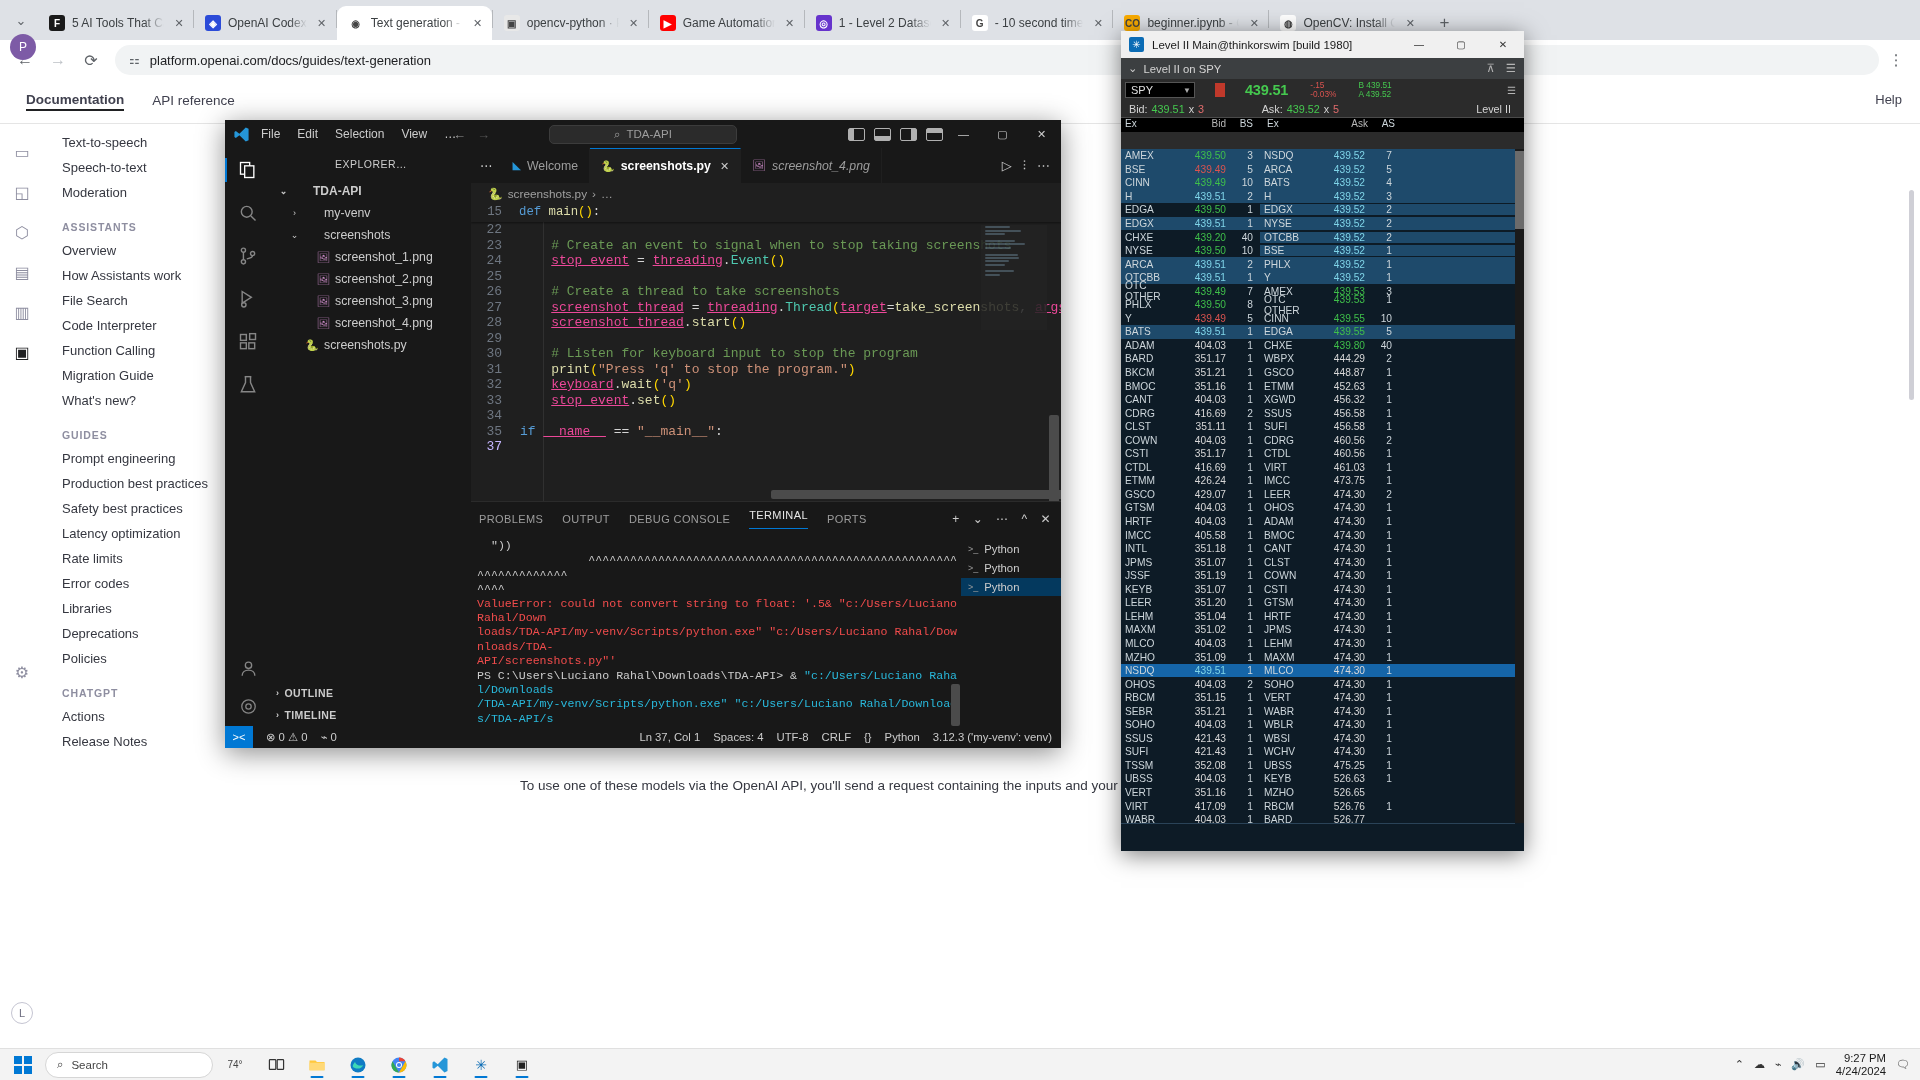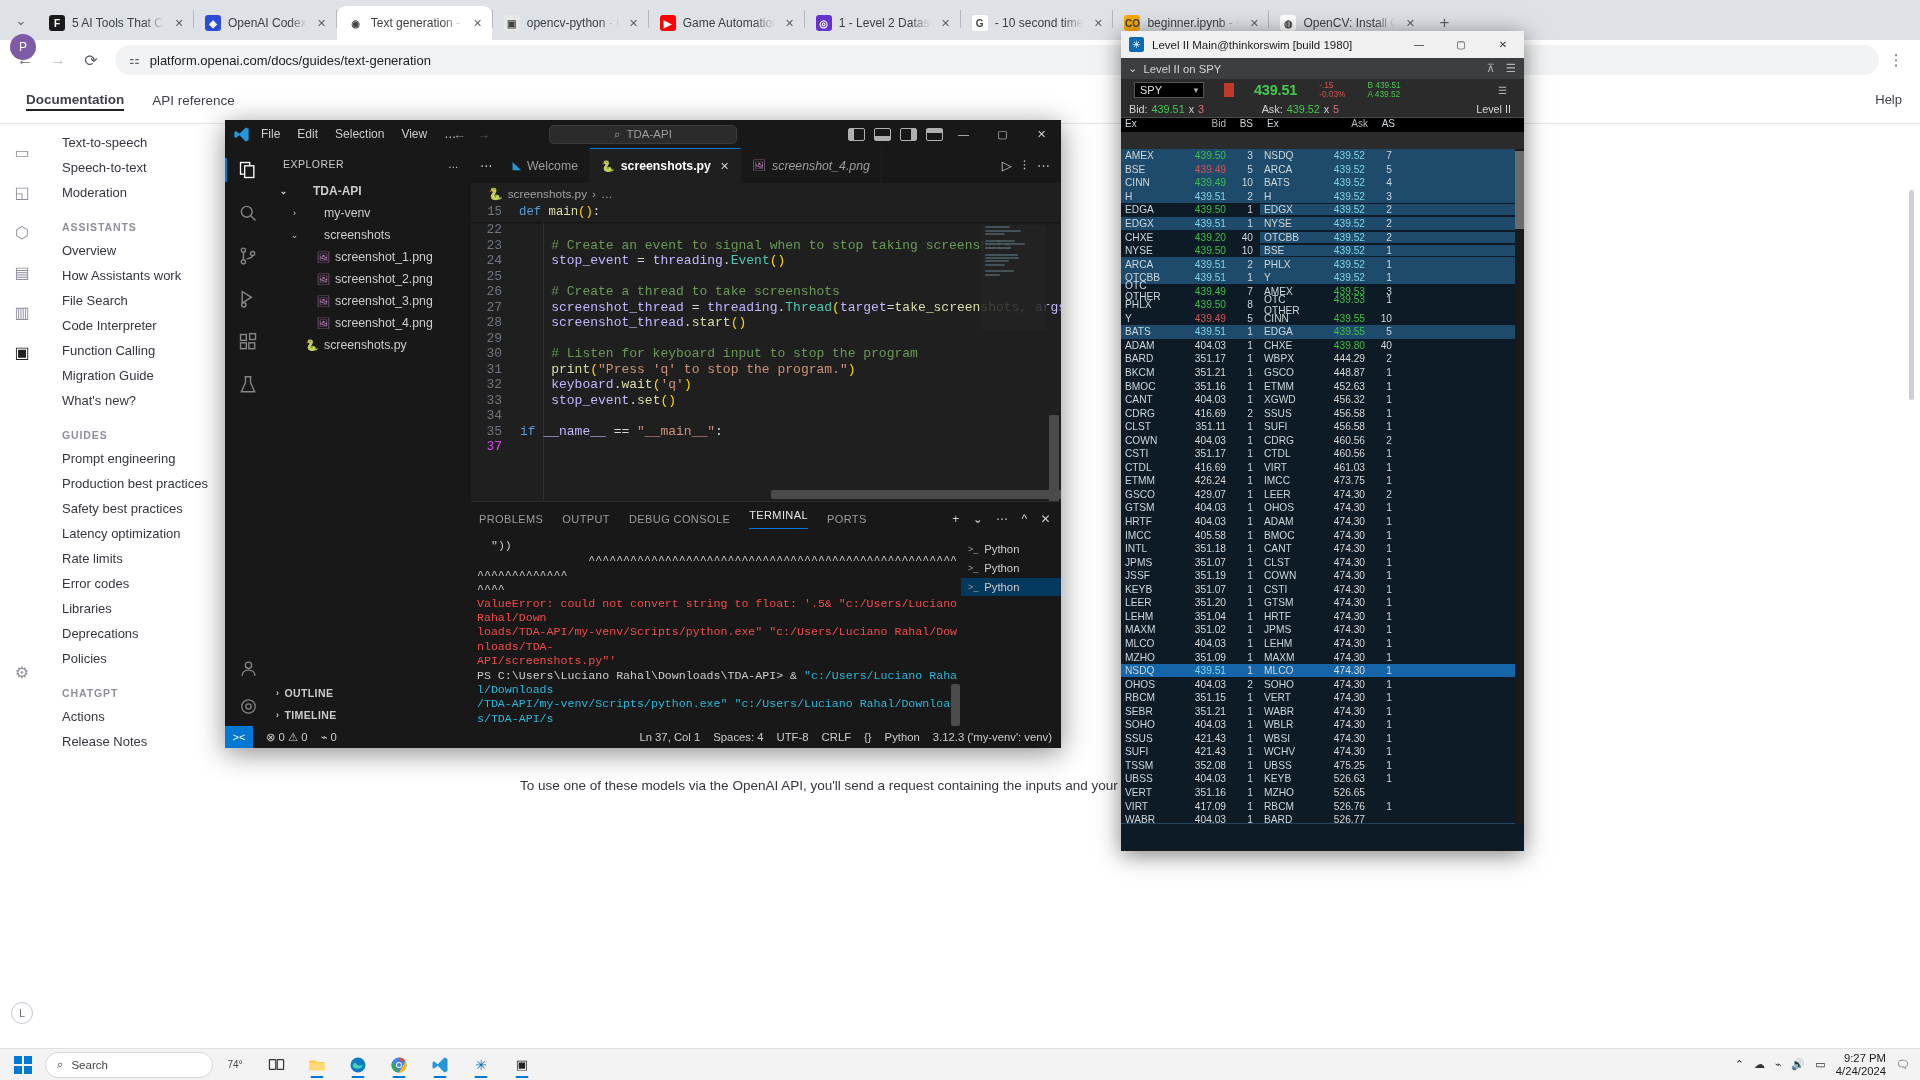--- a/index.html
+++ b/index.html
@@ -106,21 +106,21 @@
     align-items:center; padding-top:10px; gap:19px; position:relative; }
   .actIcon { width:24px; height:24px; display:flex; align-items:center; justify-content:center;
     color:#868686; }
   .actIcon.act { color:#fff; }
   .actIcon.act::before { content:""; position:absolute; left:0; width:2px; height:24px;
     background:#0078d4; }
   #actBottom { position:absolute; bottom:8px; display:flex; flex-direction:column; gap:14px; }
 
   #explorer { width:200px; background:#181818; display:flex; flex-direction:column;
     font-size:12.3px; }
-  #expHead { height:32px; display:flex; align-items:center; justify-content:space-between;
+  #expHead { height:32px; display:flex; align-items:center; justify-content:center;
     padding:0 12px; font-size:10.5px; letter-spacing:.5px; color:#cccccc; }
   .treeRow { height:22px; display:flex; align-items:center; gap:4px; color:#cccccc;
     padding-left:8px; white-space:nowrap; }
   .chev { width:13px; color:#cccccc; font-size:9px; display:flex; justify-content:center; }
   .fileIcon { width:15px; display:flex; align-items:center; justify-content:center; font-size:11px; }
   .treeRow.bold { font-weight:bold; font-size:12px; }
   #expFoot { margin-top:auto; }
   .expSect { height:22px; display:flex; align-items:center; gap:5px; padding-left:5px;
     font-size:10.5px; font-weight:bold; color:#ccc; letter-spacing:.4px; }
 
@@ -134,27 +134,27 @@
     color:#ccc; font-size:13px; }
   #breadcrumb { height:22px; display:flex; align-items:center; gap:5px; padding-left:17px;
     font-size:11.8px; color:#a0a0a0; }
 
   #codeWrap { position:relative; flex:1; overflow:hidden; background:#1f1f1f; }
   #stickyLine { position:absolute; left:0; right:0; top:0; height:17px; background:#1f1f1f;
     z-index:4; display:flex; font-family:"Liberation Mono", monospace; font-size:12.3px;
     box-shadow:0 1px 2px rgba(0,0,0,.45); }
   .ln { width:48px; text-align:right; padding-right:17px; color:#6e7681; flex:none;
     font-family:"Liberation Mono", monospace; }
-  .ln.cur { color:#d946ef;font-family:Liberation Mono, monospace; }
+  .ln.cur { color:#c4b5fd;font-family:Liberation Mono, monospace; }
   #codeLines { position:absolute; left:0; right:0; top:17px; bottom:0;
     font-family:"Liberation Mono", monospace; font-size:13px; line-height:15.5px; }
   .cl { display:flex; height:15.5px; white-space:pre; }
   .cl .txt { padding-left:1px; }
   .kw { color:#569cd6; } .fn { color:#dcdcaa; } .cm { color:#6a9955; }
-  .st { color:#ce9178; } .pn { color:#d4d4d4; } .vr { color:#c4b5fd; }
+  .st { color:#ce9178; } .pn { color:#d4d4d4; } .vr { color:#ec4899;text-decoration:underline; }
   .cls2 { color:#4ec9b0;font-family:Liberation Mono, monospace; } .par { color:#ffd700; }
   #guide { position:absolute; left:72px; top:17px; bottom:0; width:1px; background:#303030; }
   #minimap { position:absolute; right:14px; top:20px; width:66px; height:105px;
     background:#232323; opacity:.85; }
   .mmLine { height:2px; margin:1.4px 4px; background:#4b5a64; border-radius:1px; }
   #vScroll { position:absolute; right:2px; top:210px; width:10px; height:92px;
     background:#4b4b4b; border-radius:2px; }
   #hScroll { position:absolute; left:300px; bottom:2px; width:345px; height:9px;
     background:#4b4b4b; border-radius:2px; }
 
@@ -190,21 +190,21 @@
   #l2Title { height:27px; background:#f0f0f0; display:flex; align-items:center; gap:8px;
     padding-left:8px; color:#1a1a1a; font-size:11.5px; }
   #l2Logo { width:15px; height:15px; background:#0b6cb5; border-radius:2px;
     display:flex; align-items:center; justify-content:center; color:#fff; font-size:10px; }
   #l2WinBtns { margin-left:auto; display:flex; }
   .l2wb { width:42px; height:27px; display:flex; align-items:center; justify-content:center;
     font-size:10px; color:#333; }
   #l2Sub { height:21px; background:#3c3f41; display:flex; align-items:center; gap:6px;
     padding-left:7px; font-size:11.3px; color:#d4d4d4; }
   #l2SubRight { margin-left:auto; display:flex; gap:11px; padding-right:8px; color:#b5b5b5; }
-  #l2Quote { height:22px; display:flex; align-items:center; gap:20px; padding:0 13px;
+  #l2Quote { height:22px; display:flex; align-items:center; gap:20px; padding:0 4px;
     background:#2b2b2b; }
   #symBox { width:70px; height:16px; background:#000; border:1px solid #555;
     display:flex; align-items:center; padding-left:5px; font-size:11px; color:#e0e0e0; }
   #symChev { margin-left:auto; width:14px; text-align:center; color:#aaa; font-size:8px; }
   #redFlag { width:10px; height:14px; background:#c0392b; }
   #lastPx { color:#45c94f; font-size:14.5px; font-weight:bold; letter-spacing:-.2px; }
   #chgCol { display:flex; flex-direction:column; line-height:9px; font-size:8.3px; padding-left:2px; }
   #bidaskCol { display:flex; flex-direction:column; line-height:9px; font-size:8.3px;
     color:#45c94f; margin-left:2px; }
   #l2QRight { margin-left:auto; display:flex; gap:9px; padding-right:4px; color:#b5b5b5; font-size:10px; }

